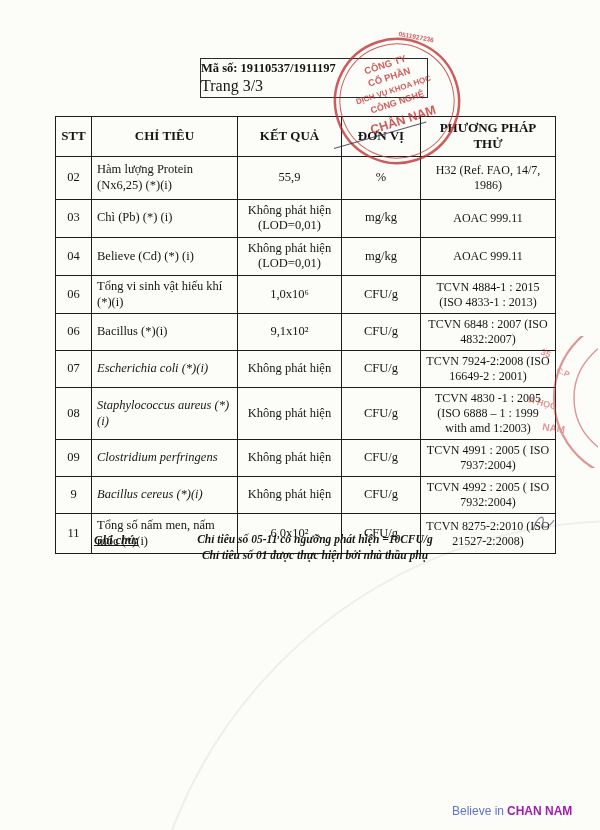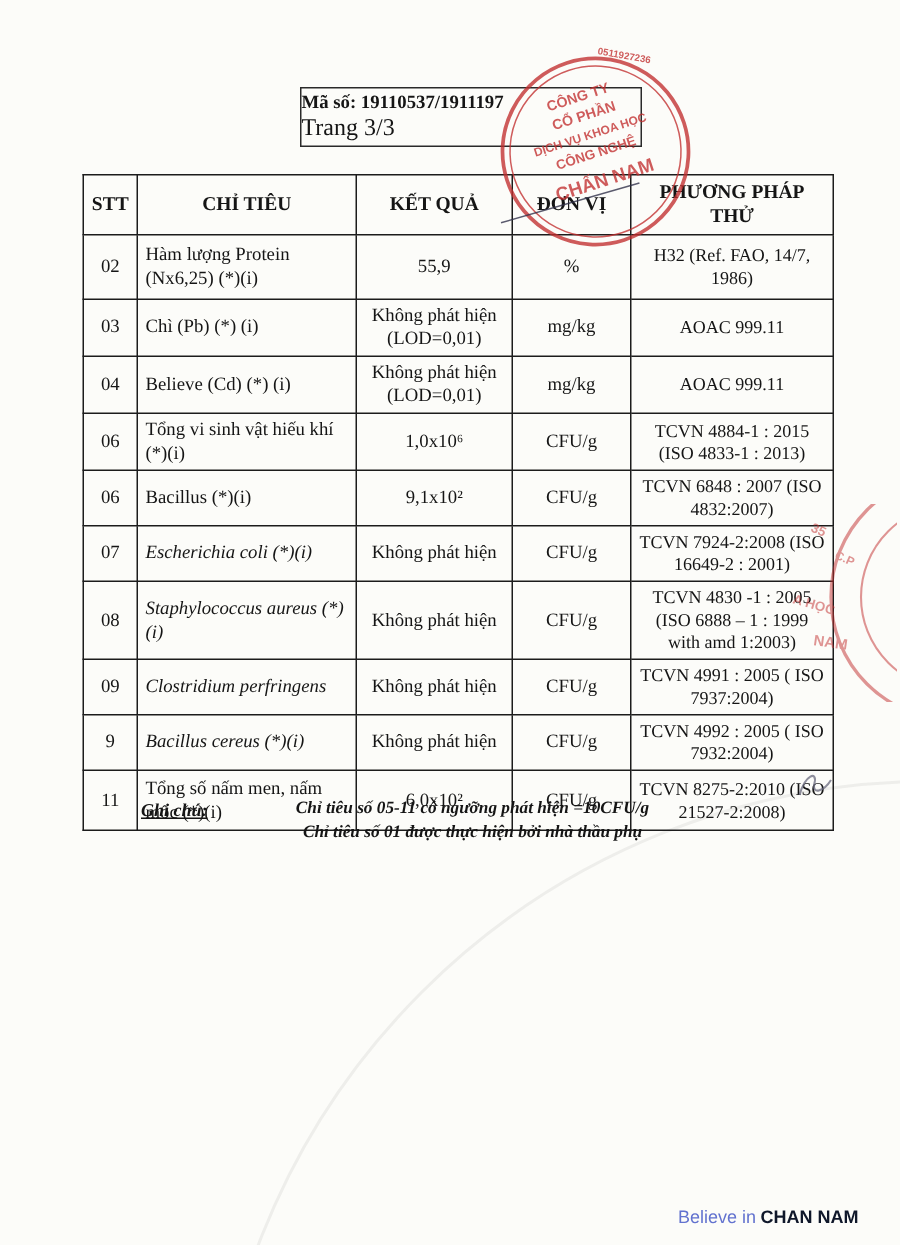--- a/index.html
+++ b/index.html
@@ -72,21 +72,21 @@
   }
 
   
   .squiggle { position:absolute; left:528px; top:510px; width:32px; height:32px; opacity:0.75; }
 
   
   .footer-brand {
     position:absolute; left:452px; top:804px; font-family:"Liberation Sans", sans-serif;
     font-size:12px; color:#6272cf; white-space:nowrap;
   }
-  .footer-brand .brand { color:#0f172a; font-weight:bold; margin-left:3px; }
+  .footer-brand .brand { color:#a21caf; font-weight:bold; margin-left:3px; }
 </style>
 </head>
 <body>
 
 <div class="page">
 
   <div class="watermark-circle"></div>
 
   <div class="header-box">
     <div class="ma-so">Mã số: 19110537/1911197</div>

